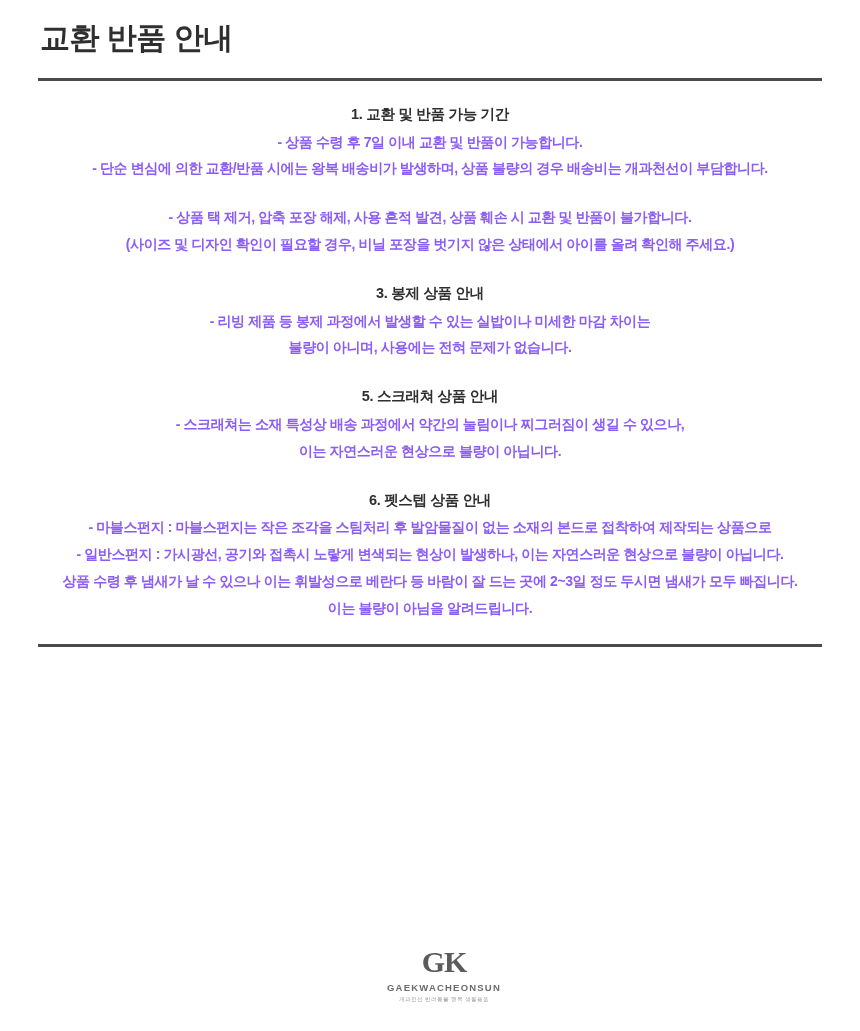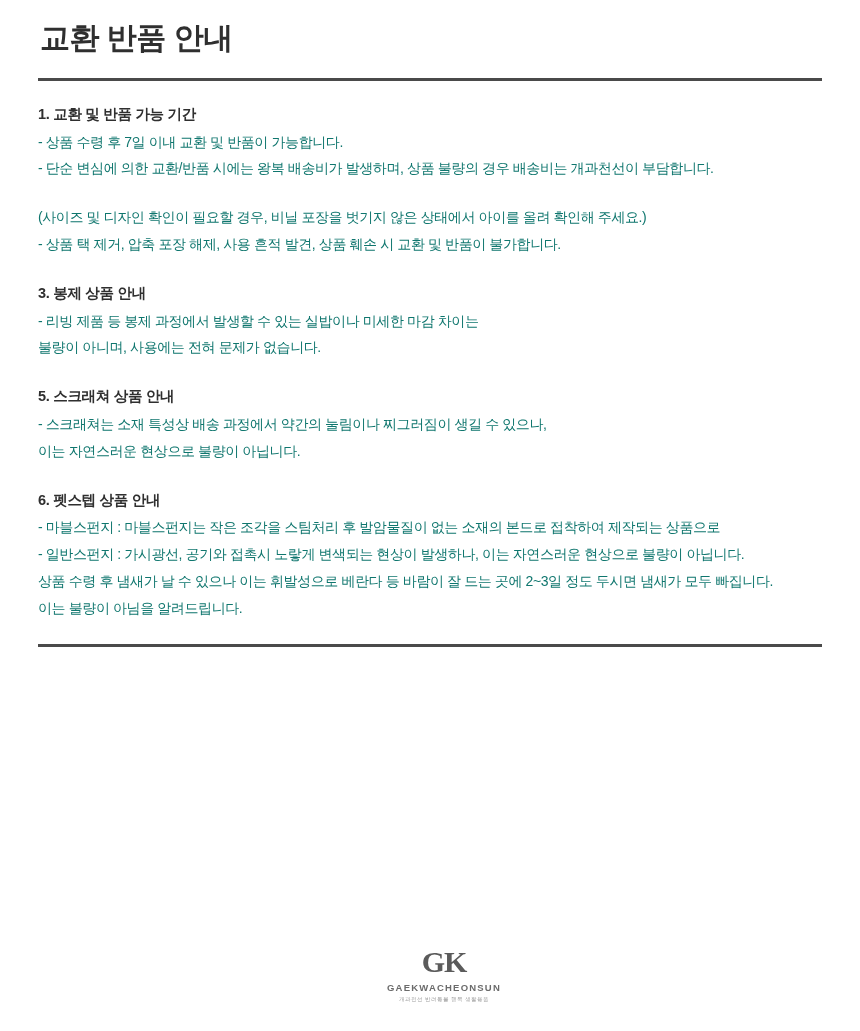--- a/index.html
+++ b/index.html
@@ -37,35 +37,36 @@
     margin-bottom: 0;
   }
   .rule.bottom {
     margin-top: 22px;
   }
   .content {
     padding-top: 20px;
   }
   .section {
     margin-bottom: 22px;
+    text-align: center;
   }
   .section:last-child {
     margin-bottom: 6px;
   }
   .sec-title {
     font-size: 14.5px;
     font-weight: 700;
     color: #2f2f2f;
     line-height: 1.9;
     letter-spacing: -0.3px;
   }
   .sec-line {
     font-size: 14px;
-    font-weight: 400;
-    color: #0f766e;
+    font-weight: 700;
+    color: #8b5cf6;
     line-height: 1.92;
     letter-spacing: -0.4px;
     white-space: nowrap;
   }
   .footer {
     position: absolute;
     left: 0;
     right: 0;
     bottom: 28px;
     text-align: center;
@@ -104,22 +105,22 @@
 
   <div class="content">
 
     <div class="section">
       <div class="sec-title">1. 교환 및 반품 가능 기간</div>
       <div class="sec-line">- 상품 수령 후 7일 이내 교환 및 반품이 가능합니다.</div>
       <div class="sec-line">- 단순 변심에 의한 교환/반품 시에는 왕복 배송비가 발생하며, 상품 불량의 경우 배송비는 개과천선이 부담합니다.</div>
     </div>
 
     <div class="section">
+      <div class="sec-line">- 상품 택 제거, 압축 포장 해제, 사용 흔적 발견, 상품 훼손 시 교환 및 반품이 불가합니다.</div>
       <div class="sec-line">(사이즈 및 디자인 확인이 필요할 경우, 비닐 포장을 벗기지 않은 상태에서 아이를 올려 확인해 주세요.)</div>
-      <div class="sec-line">- 상품 택 제거, 압축 포장 해제, 사용 흔적 발견, 상품 훼손 시 교환 및 반품이 불가합니다.</div>
     </div>
 
     <div class="section">
       <div class="sec-title">3. 봉제 상품 안내</div>
       <div class="sec-line">- 리빙 제품 등 봉제 과정에서 발생할 수 있는 실밥이나 미세한 마감 차이는</div>
       <div class="sec-line">불량이 아니며,  사용에는 전혀 문제가 없습니다.</div>
     </div>
 
 
     <div class="section">

